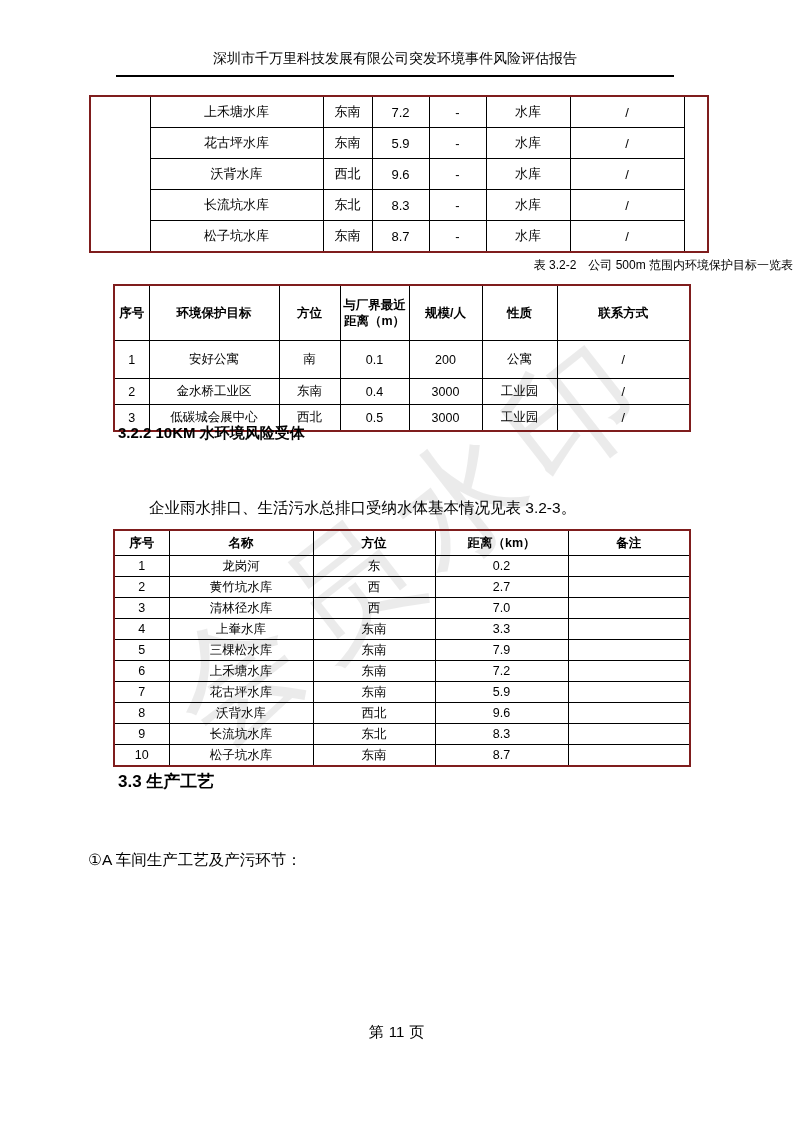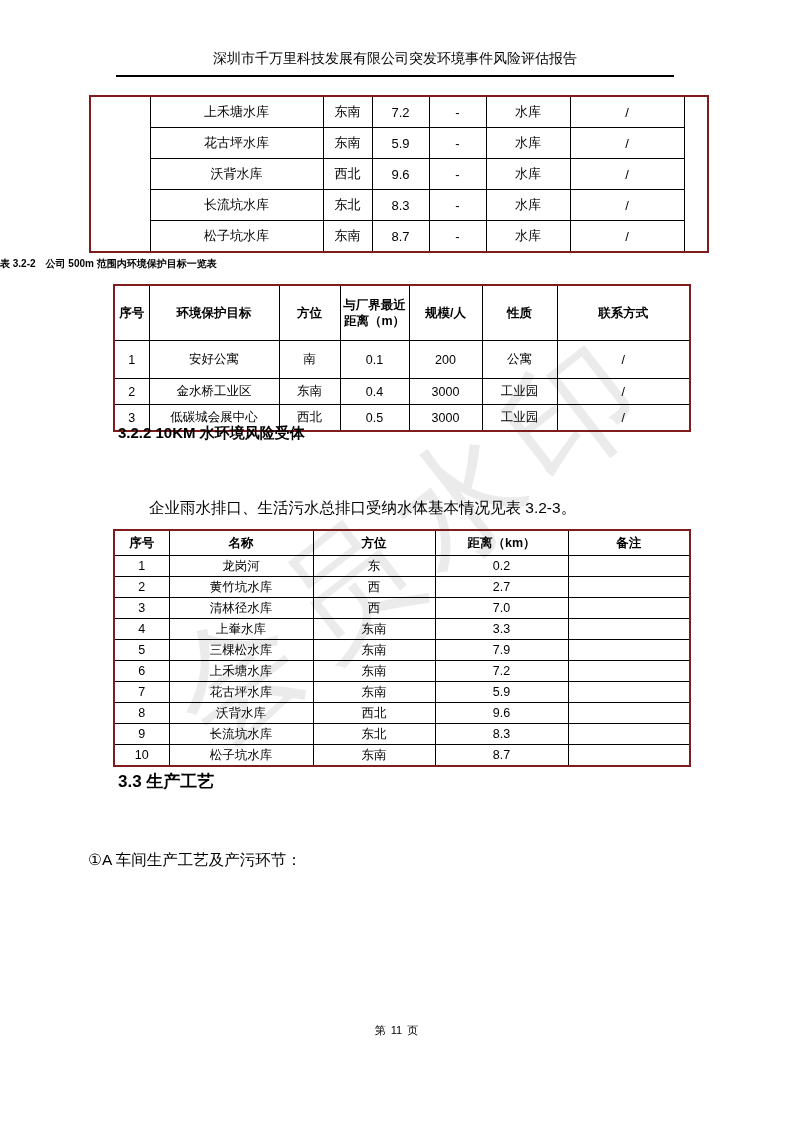--- a/index.html
+++ b/index.html
@@ -61,22 +61,22 @@
   #table-500m tbody tr:nth-child(1) td{height:37px;}
   #table-500m tbody tr:nth-child(2) td{height:25px;}
   #table-500m tbody tr:nth-child(3) td{height:25px;}
   
   #table-10km{left:113px;top:529px;width:576px;font-size:12.5px;}
   #table-10km thead th{height:24px;}
   #table-10km tbody td{height:20px;}
 
   .tbl-title{
     position:absolute;left:0;width:100%;
-    text-align:left;
-    font-size:10px;font-weight:bold;
+    text-align:right;
+    font-size:12px;font-weight:normal;
     z-index:1;
   }
   #title-500m{top:257px;}
   #title-10km{top:507px;}
   #title-10km .u{text-decoration:underline;}
 
   .sec-heading{
     position:absolute;left:118px;
     font-weight:bold;
     z-index:1;
@@ -90,21 +90,21 @@
     z-index:1;
   }
   #para-322{top:498px;text-indent:2em;}
   #para-33-1{top:816px;text-indent:2.2em;}
   #para-33-2{top:850px;left:88px;}
 
   .doc-footer{
     position:absolute;
     top:1023px;left:0;width:100%;
     text-align:center;
-    font-size:11px;
+    font-size:15px;
     z-index:1;
   }
   .doc-footer .num{margin:0 5px;}
 </style>
 </head>
 <body>
 
 <div class="page">
 
   <div class="watermark">会员水印</div>

